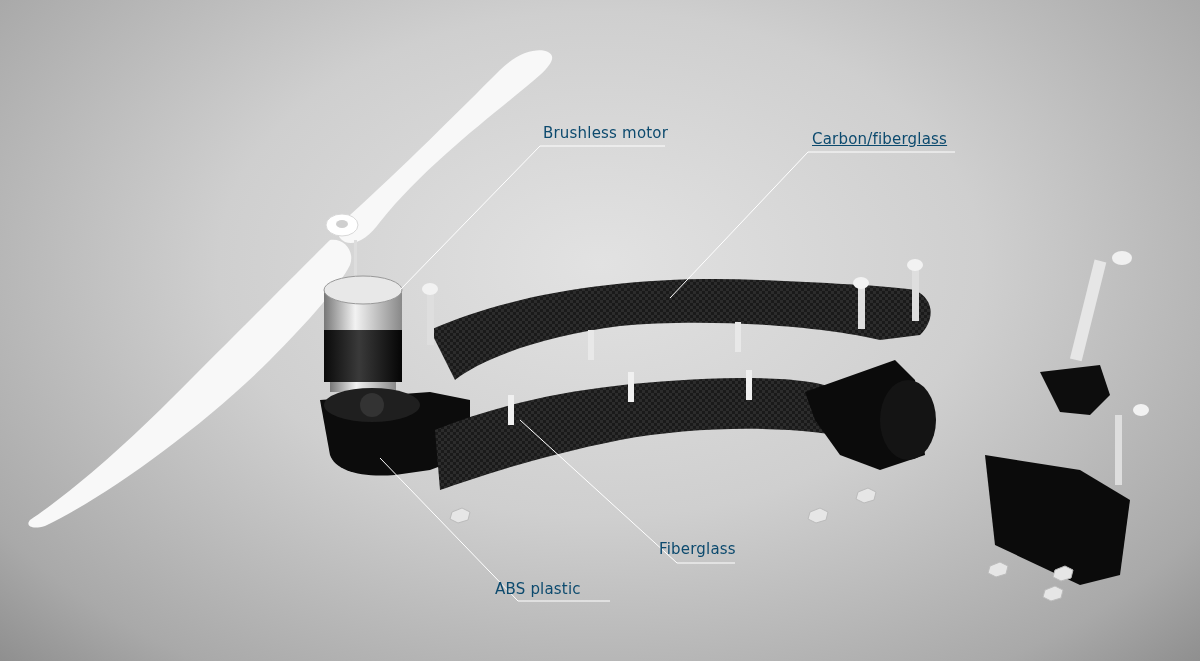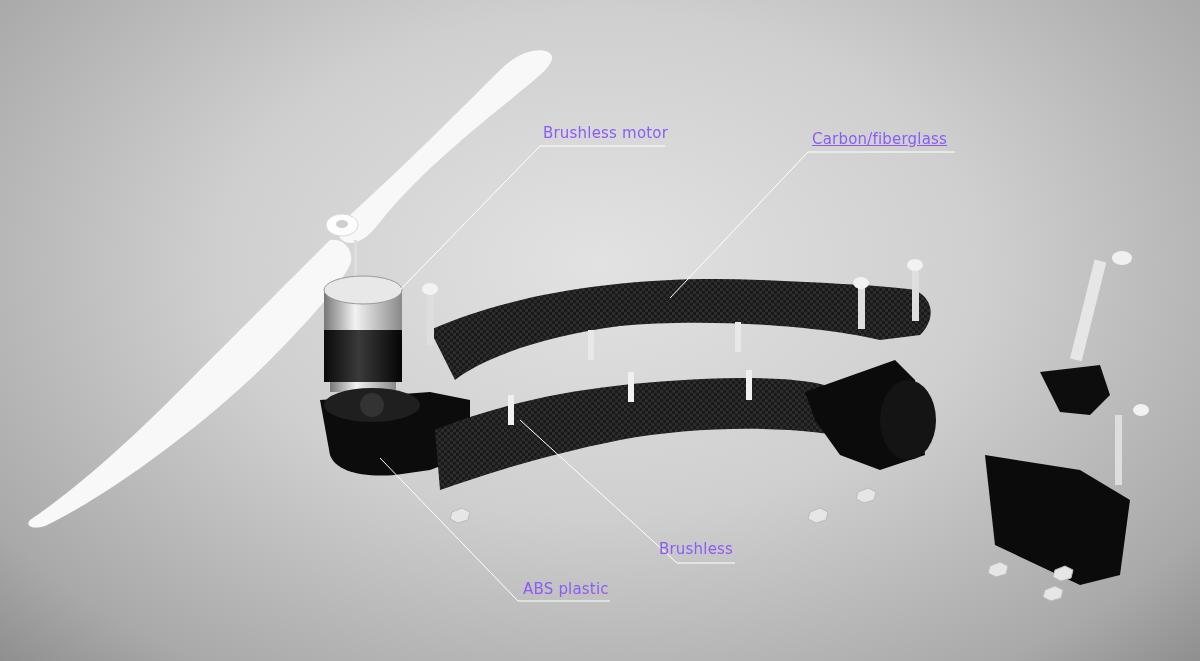--- a/index.html
+++ b/index.html
@@ -1,20 +1,20 @@
 <!DOCTYPE html>
 <html><head>
 <meta charset="utf-8">
 <style>
   html,body{margin:0;padding:0;}
   body{width:1200px;height:661px;overflow:hidden;position:relative;
     background:radial-gradient(ellipse at 50% 40%, #e2e2e2 0%, #cfcfcf 45%, #a9a9a9 85%, #8f8f8f 100%);
     font-family:"DejaVu Sans","Liberation Sans",sans-serif;}
   .scene{position:absolute;left:0;top:0;width:1200px;height:661px;}
-  .label{position:absolute;color:#8b5cf6;font-size:15px;letter-spacing:0.2px;white-space:nowrap;}
+  .label{position:absolute;color:#0c4a6e;font-size:15px;letter-spacing:0.2px;white-space:nowrap;}
 </style>
 </head>
 <body>
 
 <svg class="scene" viewBox="0 0 1200 661" xmlns="http://www.w3.org/2000/svg">
   <defs>
     <pattern id="carbon" width="6" height="6" patternUnits="userSpaceOnUse">
       <rect width="6" height="6" fill="#1a1a1a"></rect>
       <rect width="3" height="3" fill="#2c2c2c"></rect>
       <rect x="3" y="3" width="3" height="3" fill="#2c2c2c"></rect>
@@ -103,14 +103,14 @@
   <g stroke="#ffffff" stroke-width="1" fill="none">
     <polyline points="665,146 540,146 400,290"></polyline>
     <polyline points="955,152 808,152 670,298"></polyline>
     <polyline points="735,563 677,563 520,420"></polyline>
     <polyline points="610,601 518,601 380,458"></polyline>
   </g>
 </svg>
 
 <div class="label" style="left:543px;top:124px;">Brushless motor</div>
 <div class="label" style="left:812px;top:130px;text-decoration:underline;">Carbon/fiberglass</div>
-<div class="label" style="left:659px;top:540px;">Brushless</div>
-<div class="label" style="left:523px;top:580px;">ABS plastic</div>
+<div class="label" style="left:659px;top:540px;">Fiberglass</div>
+<div class="label" style="left:495px;top:580px;">ABS plastic</div>
 
 </body></html>

